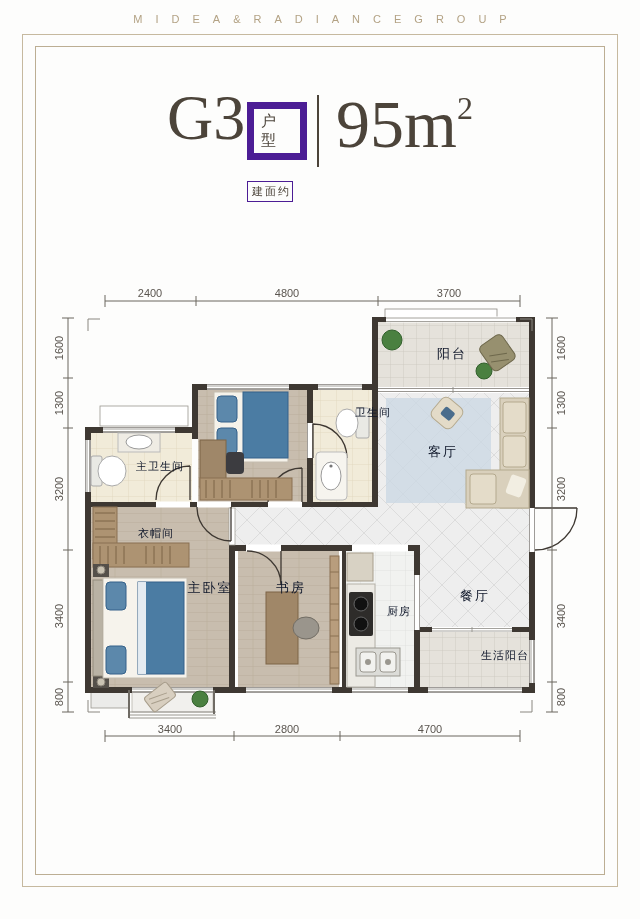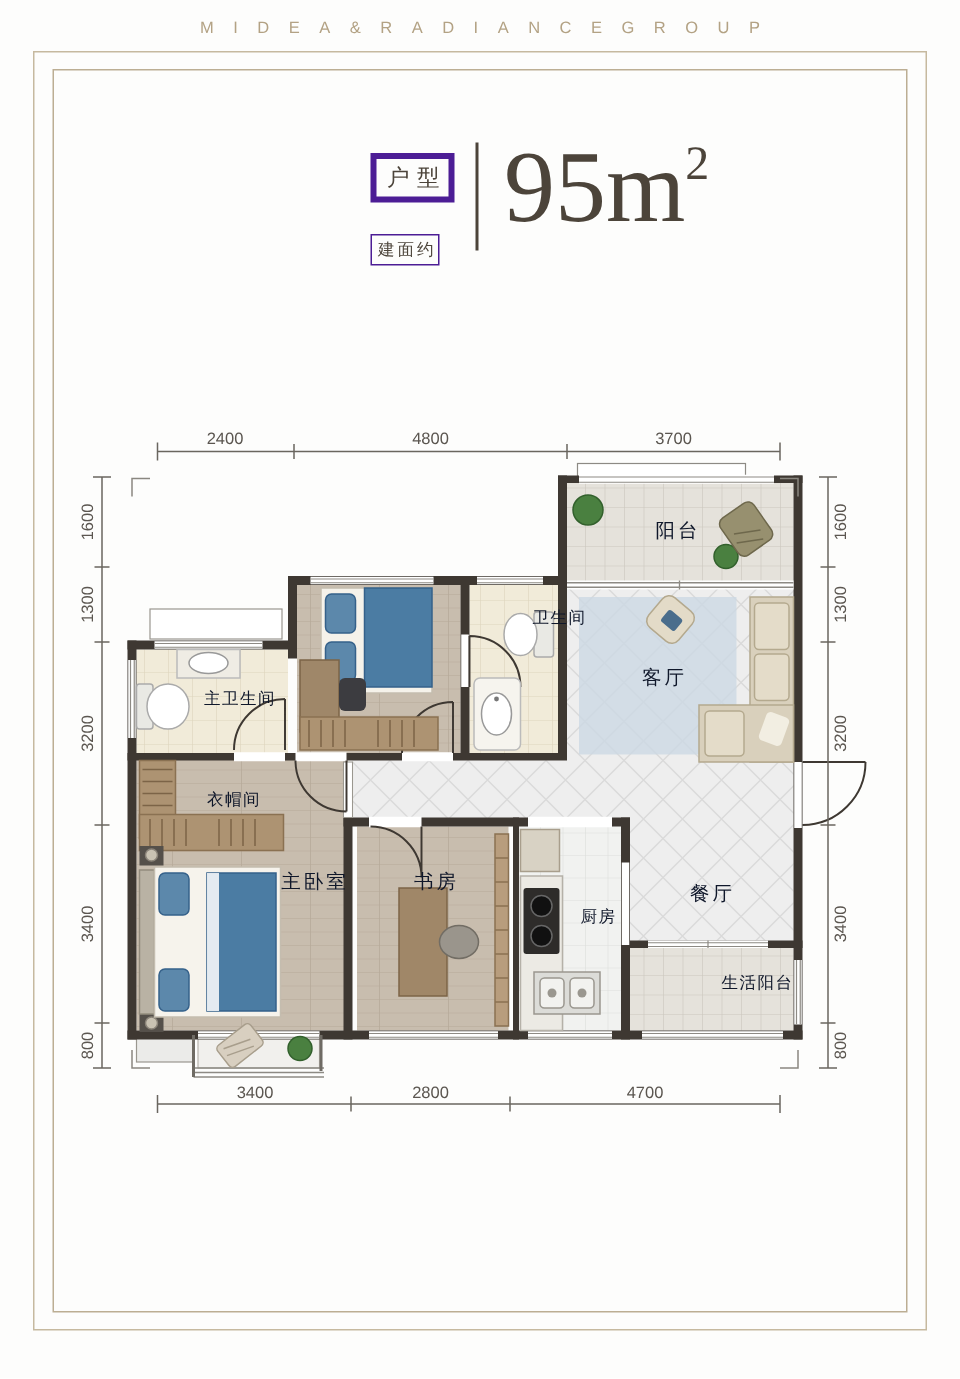--- a/index.html
+++ b/index.html
@@ -11,21 +11,21 @@
 
   .frame-outer { position:absolute; left:22px; top:34px; width:594px; height:851px;
                  border:1px solid #c6b99f; }
   .frame-inner { position:absolute; left:35px; top:46px; width:568px; height:827px;
                  border:1px solid #bcae93; }
 
   
   .unit-code { position:absolute; left:167px; top:86px; font-family:"Liberation Serif", serif;
                font-size:64px; line-height:64px; color:#4c443a; }
   .tagcol { position:absolute; left:247px; top:102px; width:60px; }
-  .tag { display:inline-block; color:#4c443a; border:4px solid #4c1d95; }
+  .tag { display:inline-block; color:#4c443a; border:7px solid #4c1d95; }
   .tag1 { font-size:15px; letter-spacing:5px; padding:3px 1px 3px 7px; }
   .tag2 { font-size:11px; letter-spacing:2px; padding:2px 1px 2px 4px; margin-top:21px; border-width:1.5px; }
   .title-divider { position:absolute; left:317px; top:95px; width:2px; height:72px; background:#4c443a; }
   .area { position:absolute; left:336px; top:74px; font-family:"Liberation Serif", serif;
           font-size:68px; line-height:68px; color:#4c443a; }
   .area sup { font-size:32px; vertical-align:28px; }
   .layout-desc { position:absolute; left:338px; top:150px; font-size:23px; letter-spacing:4px; color:#4c443a; }
 
   
   .plan-svg { position:absolute; left:0; top:0; width:640px; height:919px; }
@@ -40,20 +40,21 @@
 </style>
 </head>
 <body>
 
 <div class="page">
 
   <div class="brand">MIDEA&amp;RADIANCEGROUP</div>
   <div class="frame-outer"></div>
   <div class="frame-inner"></div>
 
+  <div class="unit-code">G3</div>
   <div class="tagcol">
     <span class="tag tag1">户型</span><br>
     <span class="tag tag2">建面约</span>
   </div>
   <div class="title-divider"></div>
   <div class="area"><span>95m</span><sup>2</sup></div>
 
   <svg class="plan-svg" viewBox="0 0 640 919">
     <defs>
       <pattern id="wood" width="46" height="9" patternUnits="userSpaceOnUse">

